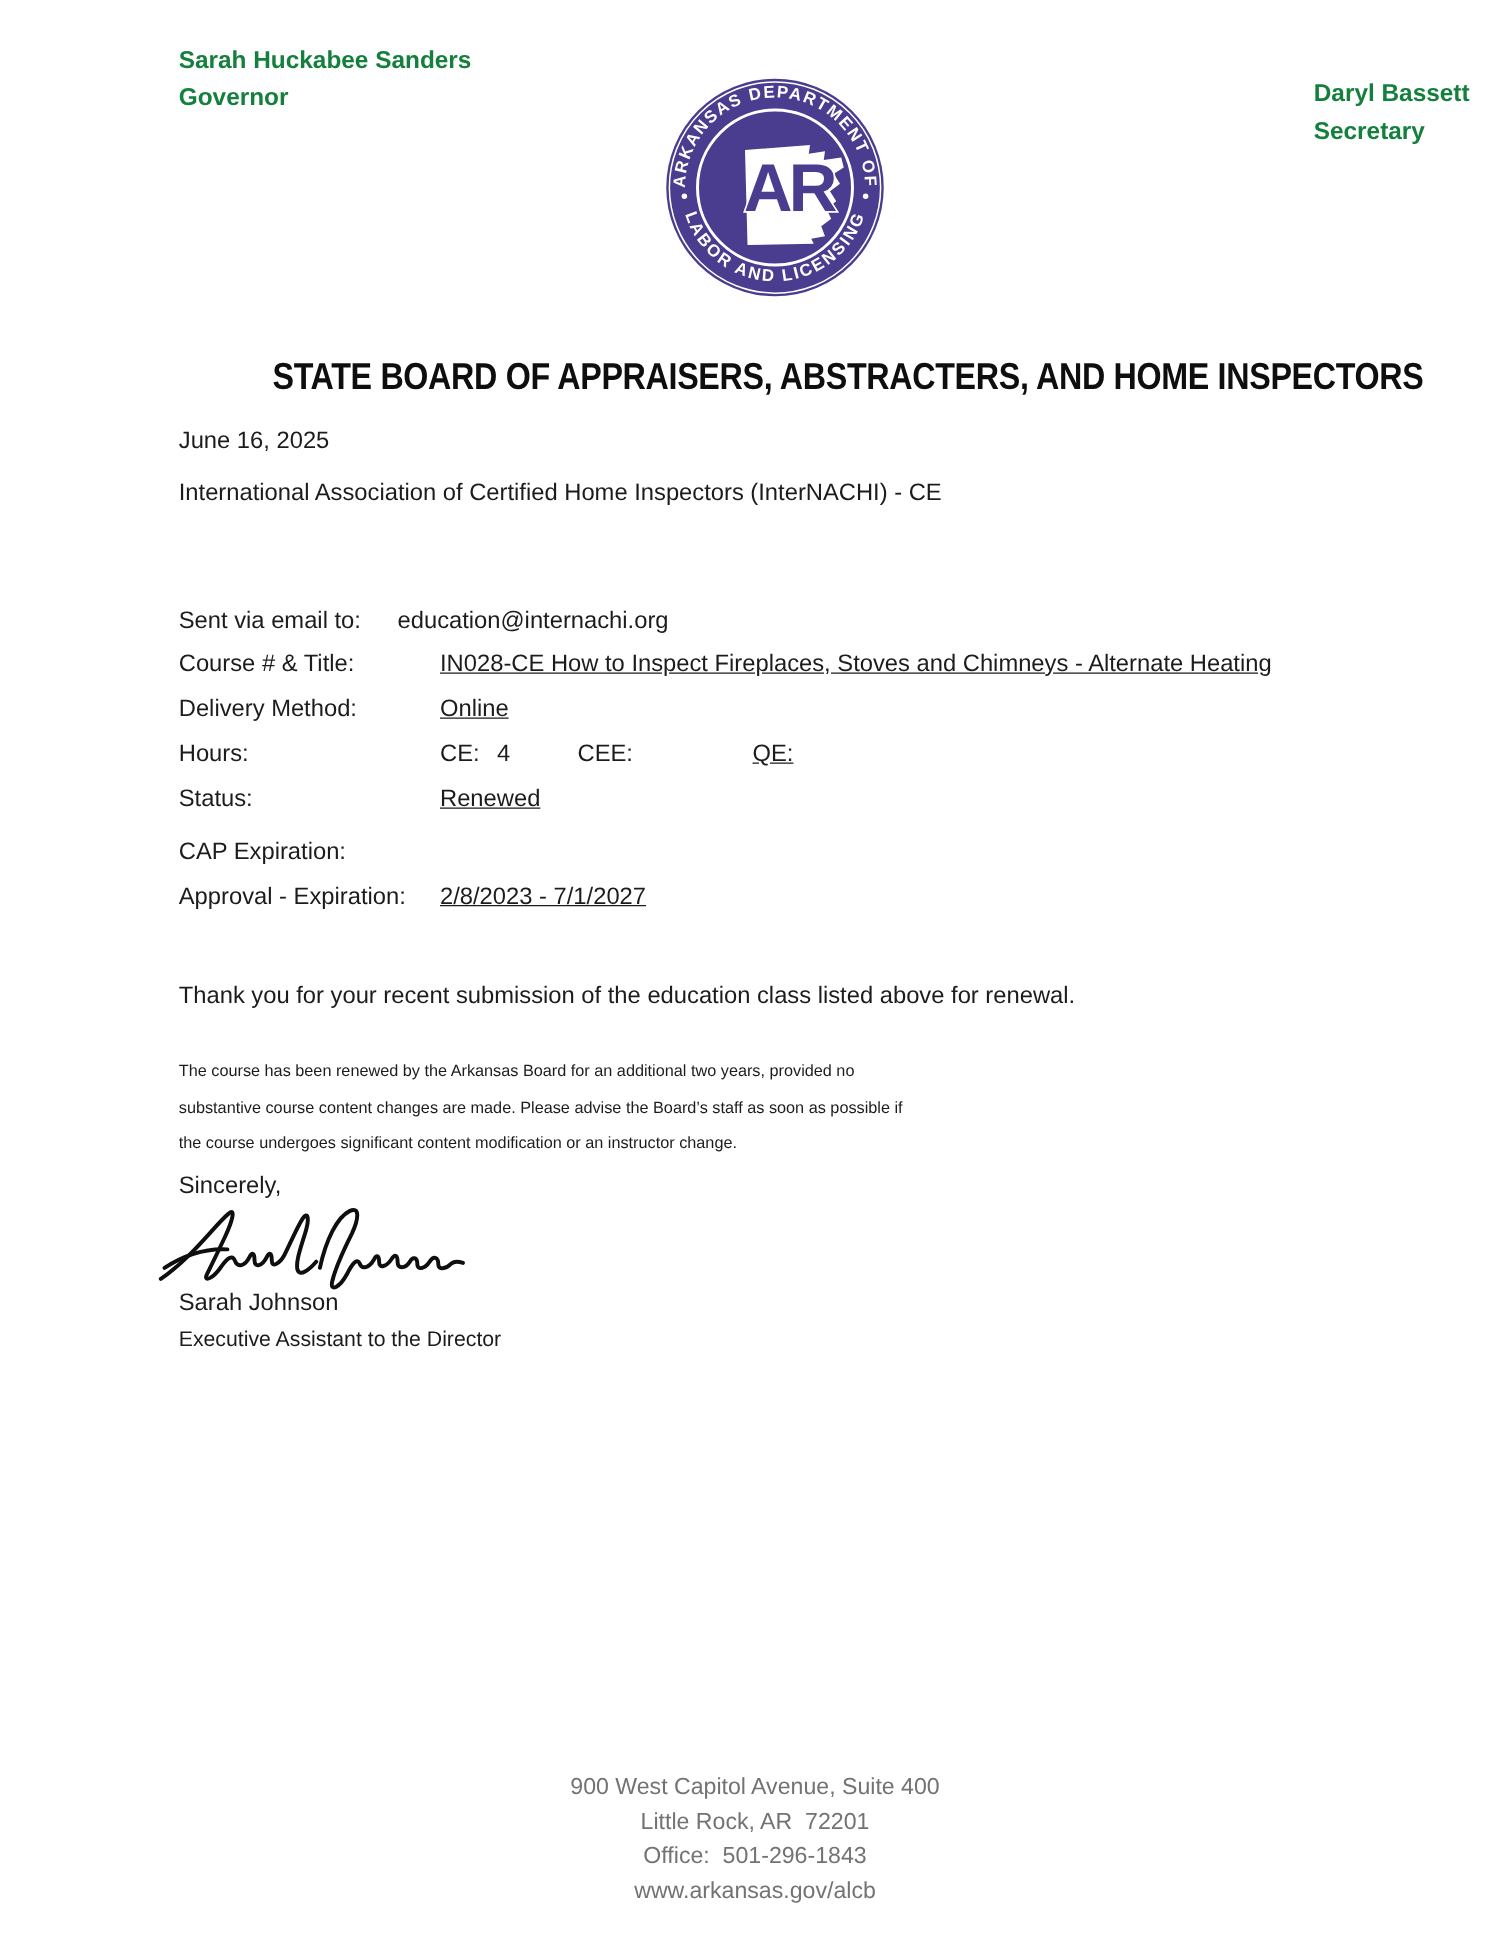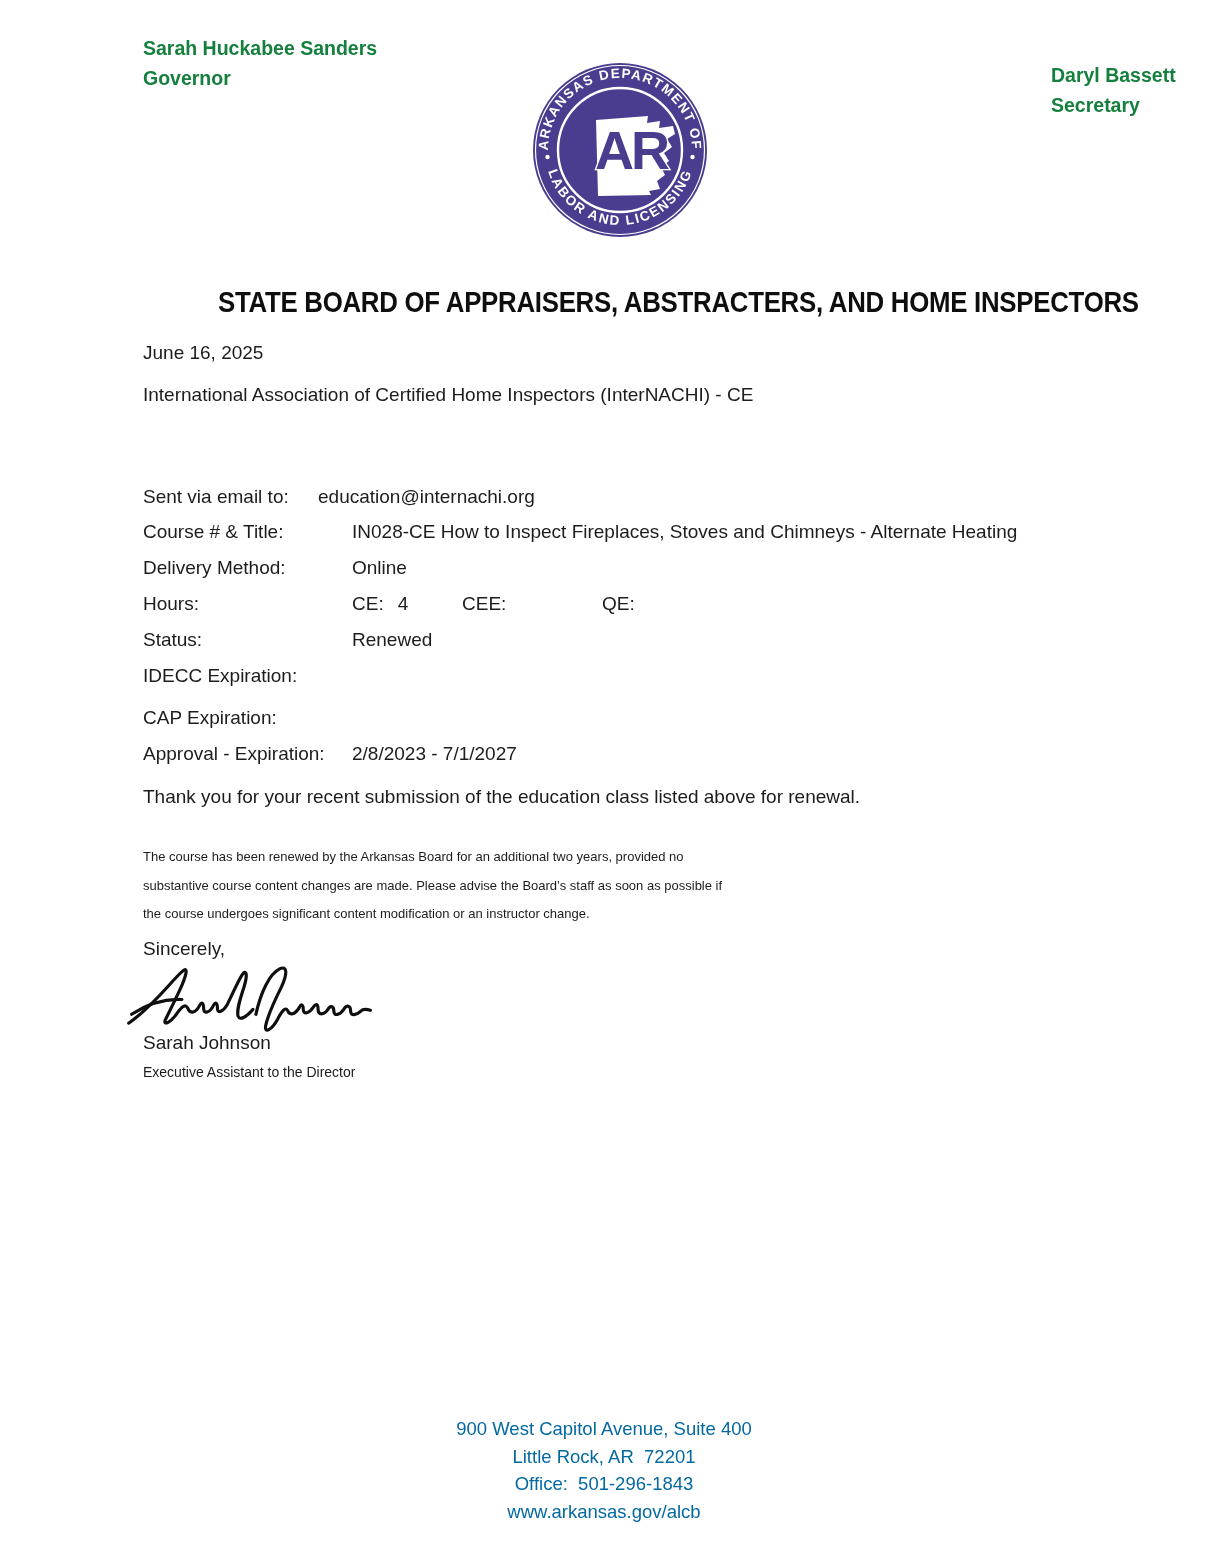--- a/index.html
+++ b/index.html
@@ -30,37 +30,37 @@
     white-space:nowrap;letter-spacing:-0.3px;
   }
 
   .txt{font-size:19px;line-height:27.5px;}
   .date{left:143px;top:339px;}
   .recipient{left:143px;top:381px;}
 
   .sentvia{left:143px;top:483px;font-size:19px;line-height:27px;}
   .sentvia .lbl{display:inline-block;width:175px;}
 
-  .details{left:143px;top:514px;font-size:19px;}
+  .details{left:143px;top:514px;font-size:19px;text-decoration:underline;}
   .drow{line-height:36px;white-space:nowrap;}
   .drow .lbl{display:inline-block;width:209px;}
   .drow.gap{margin-top:6px;}
   .ce-cell{display:inline-block;width:110px;}
   .ce-cell .ce-val{margin-left:14px;}
   .cee-cell{display:inline-block;width:140px;}
 
   .para{left:143px;top:783px;font-size:19px;line-height:28px;width:1000px;}
   .para2{left:143px;top:843px;font-size:13px;line-height:28.5px;width:1000px;}
   .sincerely{left:143px;top:938px;font-size:19px;}
 
   .signature{left:126px;top:962px;width:248px;height:74px;}
   .signame{left:143px;top:1029px;font-size:19px;line-height:28px;}
-  .sigrole{left:143px;top:1058px;font-size:14px;line-height:28px;}
+  .sigrole{left:143px;top:1058px;font-size:17px;line-height:28px;}
 
-  .footer{left:0;top:1415px;width:1208px;text-align:center;font-size:18.5px;line-height:27.5px;color:#0369a1;}
+  .footer{left:0;top:1415px;width:1208px;text-align:center;font-size:18.5px;line-height:27.5px;color:#737373;}
   .pre{white-space:pre;}
 </style>
 </head>
 <body>
 
 <div class="abs hdr hdr-left">
   <div>Sarah Huckabee Sanders</div>
   <div>Governor</div>
 </div>
 <div class="abs hdr hdr-right">
@@ -108,23 +108,20 @@
   </div>
   <div class="drow">
     <span class="lbl">Delivery Method:</span><span>Online</span>
   </div>
   <div class="drow">
     <span class="lbl">Hours:</span><span class="ce-cell"><span>CE:</span><span class="ce-val">4</span></span><span class="cee-cell"><span>CEE:</span><span></span></span><span><span>QE:</span><span></span></span>
   </div>
   <div class="drow">
     <span class="lbl">Status:</span><span>Renewed</span>
   </div>
-  <div class="drow">
-    <span class="lbl">IDECC Expiration:</span><span></span>
-  </div>
   <div class="drow gap">
     <span class="lbl">CAP Expiration:</span><span></span>
   </div>
   <div class="drow">
     <span class="lbl">Approval - Expiration:</span><span>2/8/2023 - 7/1/2027</span>
   </div>
 </div>
 
 <div class="abs para">Thank you for your recent submission of the education class listed above for renewal.</div>
 <div class="abs para2">

